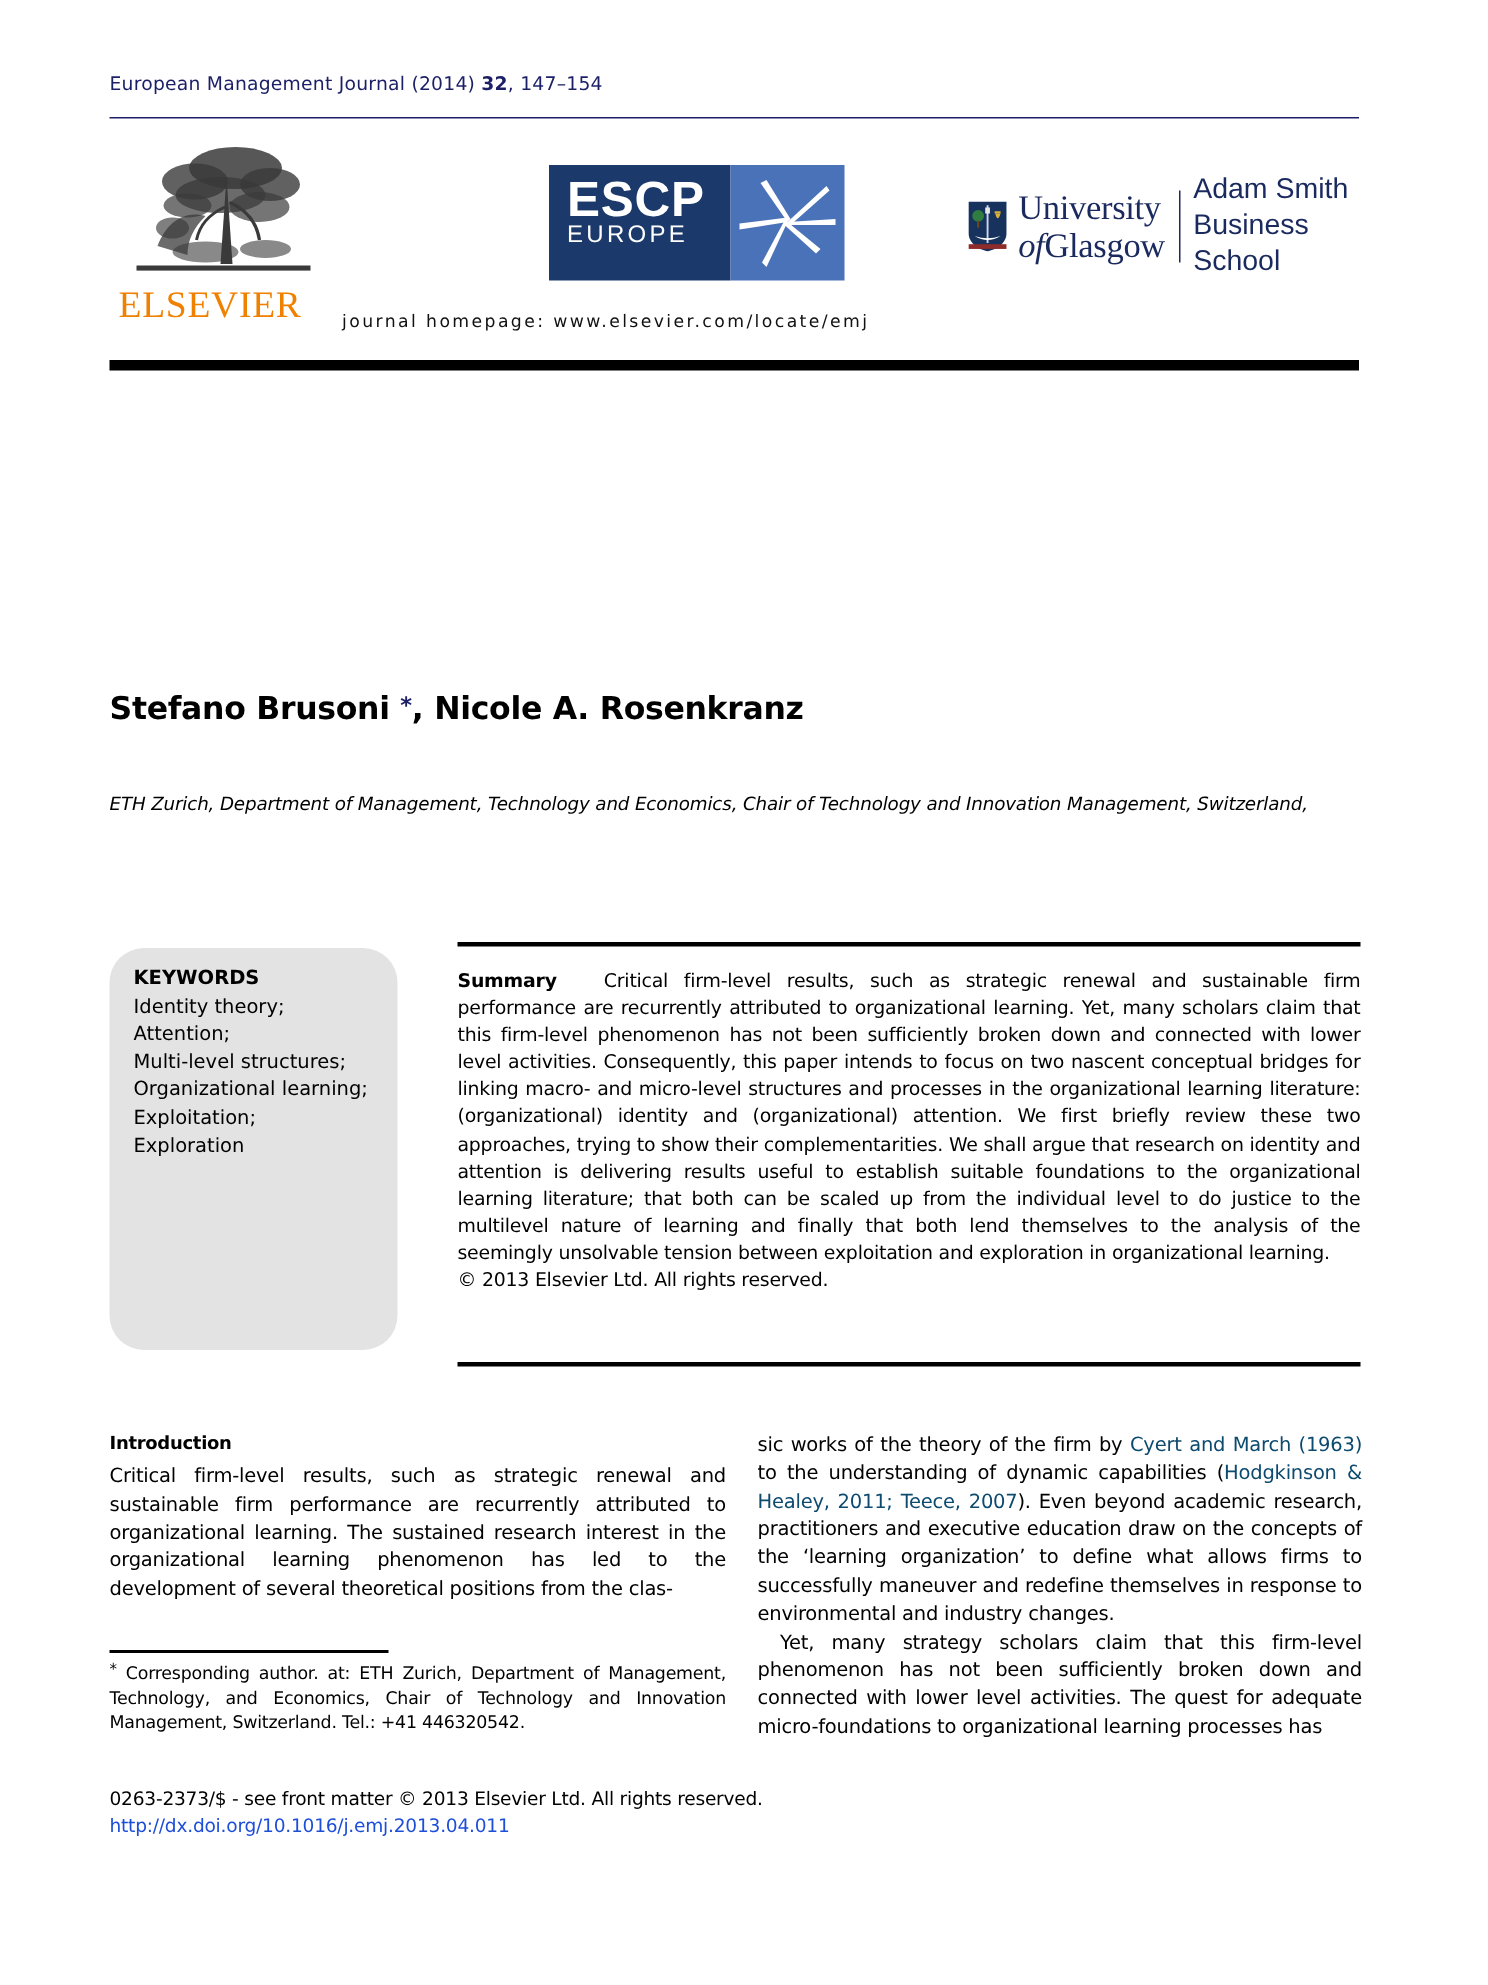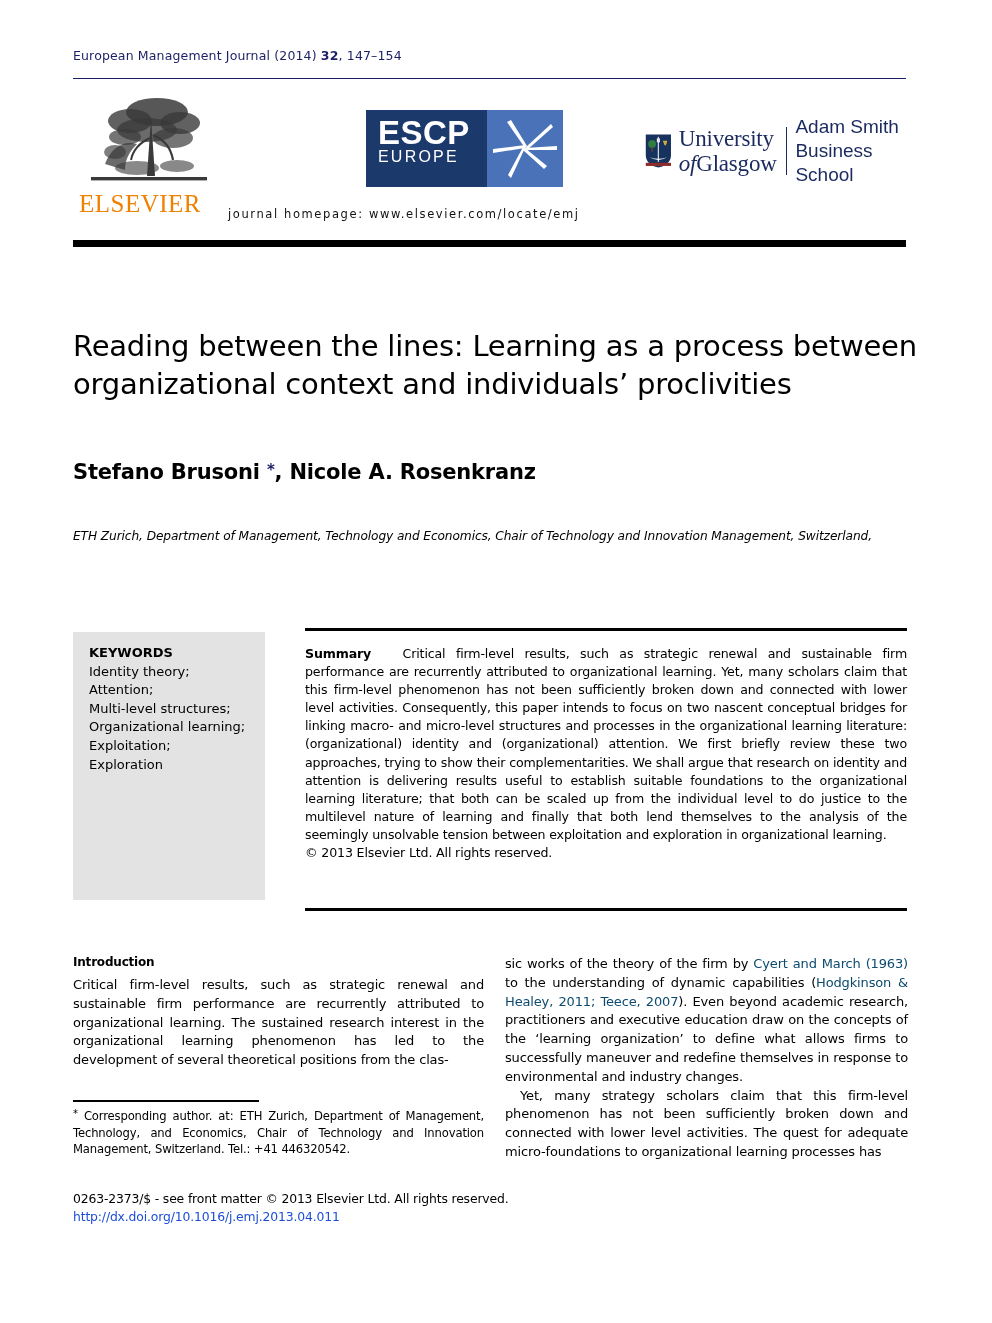--- a/index.html
+++ b/index.html
@@ -179,20 +179,21 @@
     line-height: 19px;
     letter-spacing: -.1px;
   }
 
   
   .kw-box {
     position: absolute;
     left: 73px; top: 632px;
     width: 192px; height: 268px;
     background: #e3e3e3;
+    border-radius: 23px;
   }
   .kw-inner {
     padding: 12px 0 0 16px;
     font-family: "DejaVu Sans", sans-serif;
     font-size: 13px;
     line-height: 18.6px;
   }
   .kw-title { font-weight: bold; }
 
   
@@ -358,21 +359,20 @@
       <div class="glasgow-school">
         <div>Adam Smith</div>
         <div>Business School</div>
       </div>
     </div>
   </div>
 
   <div class="homepage">journal homepage: www.elsevier.com/locate/emj</div>
   <div class="rule-thick"></div>
 
-  <h1 class="title">Reading between the lines: Learning as a process between organizational context and individuals’ proclivities</h1>
 
   <div class="authors"><span>Stefano Brusoni </span><span class="star">*</span><span>, Nicole A. Rosenkranz</span></div>
 
   <div class="affil">
     <div>ETH Zurich, Department of Management, Technology and Economics, Chair of Technology and Innovation Management, Switzerland,</div>
   </div>
 
   <div class="kw-box">
     <div class="kw-inner">
       <div class="kw-title">KEYWORDS</div>

